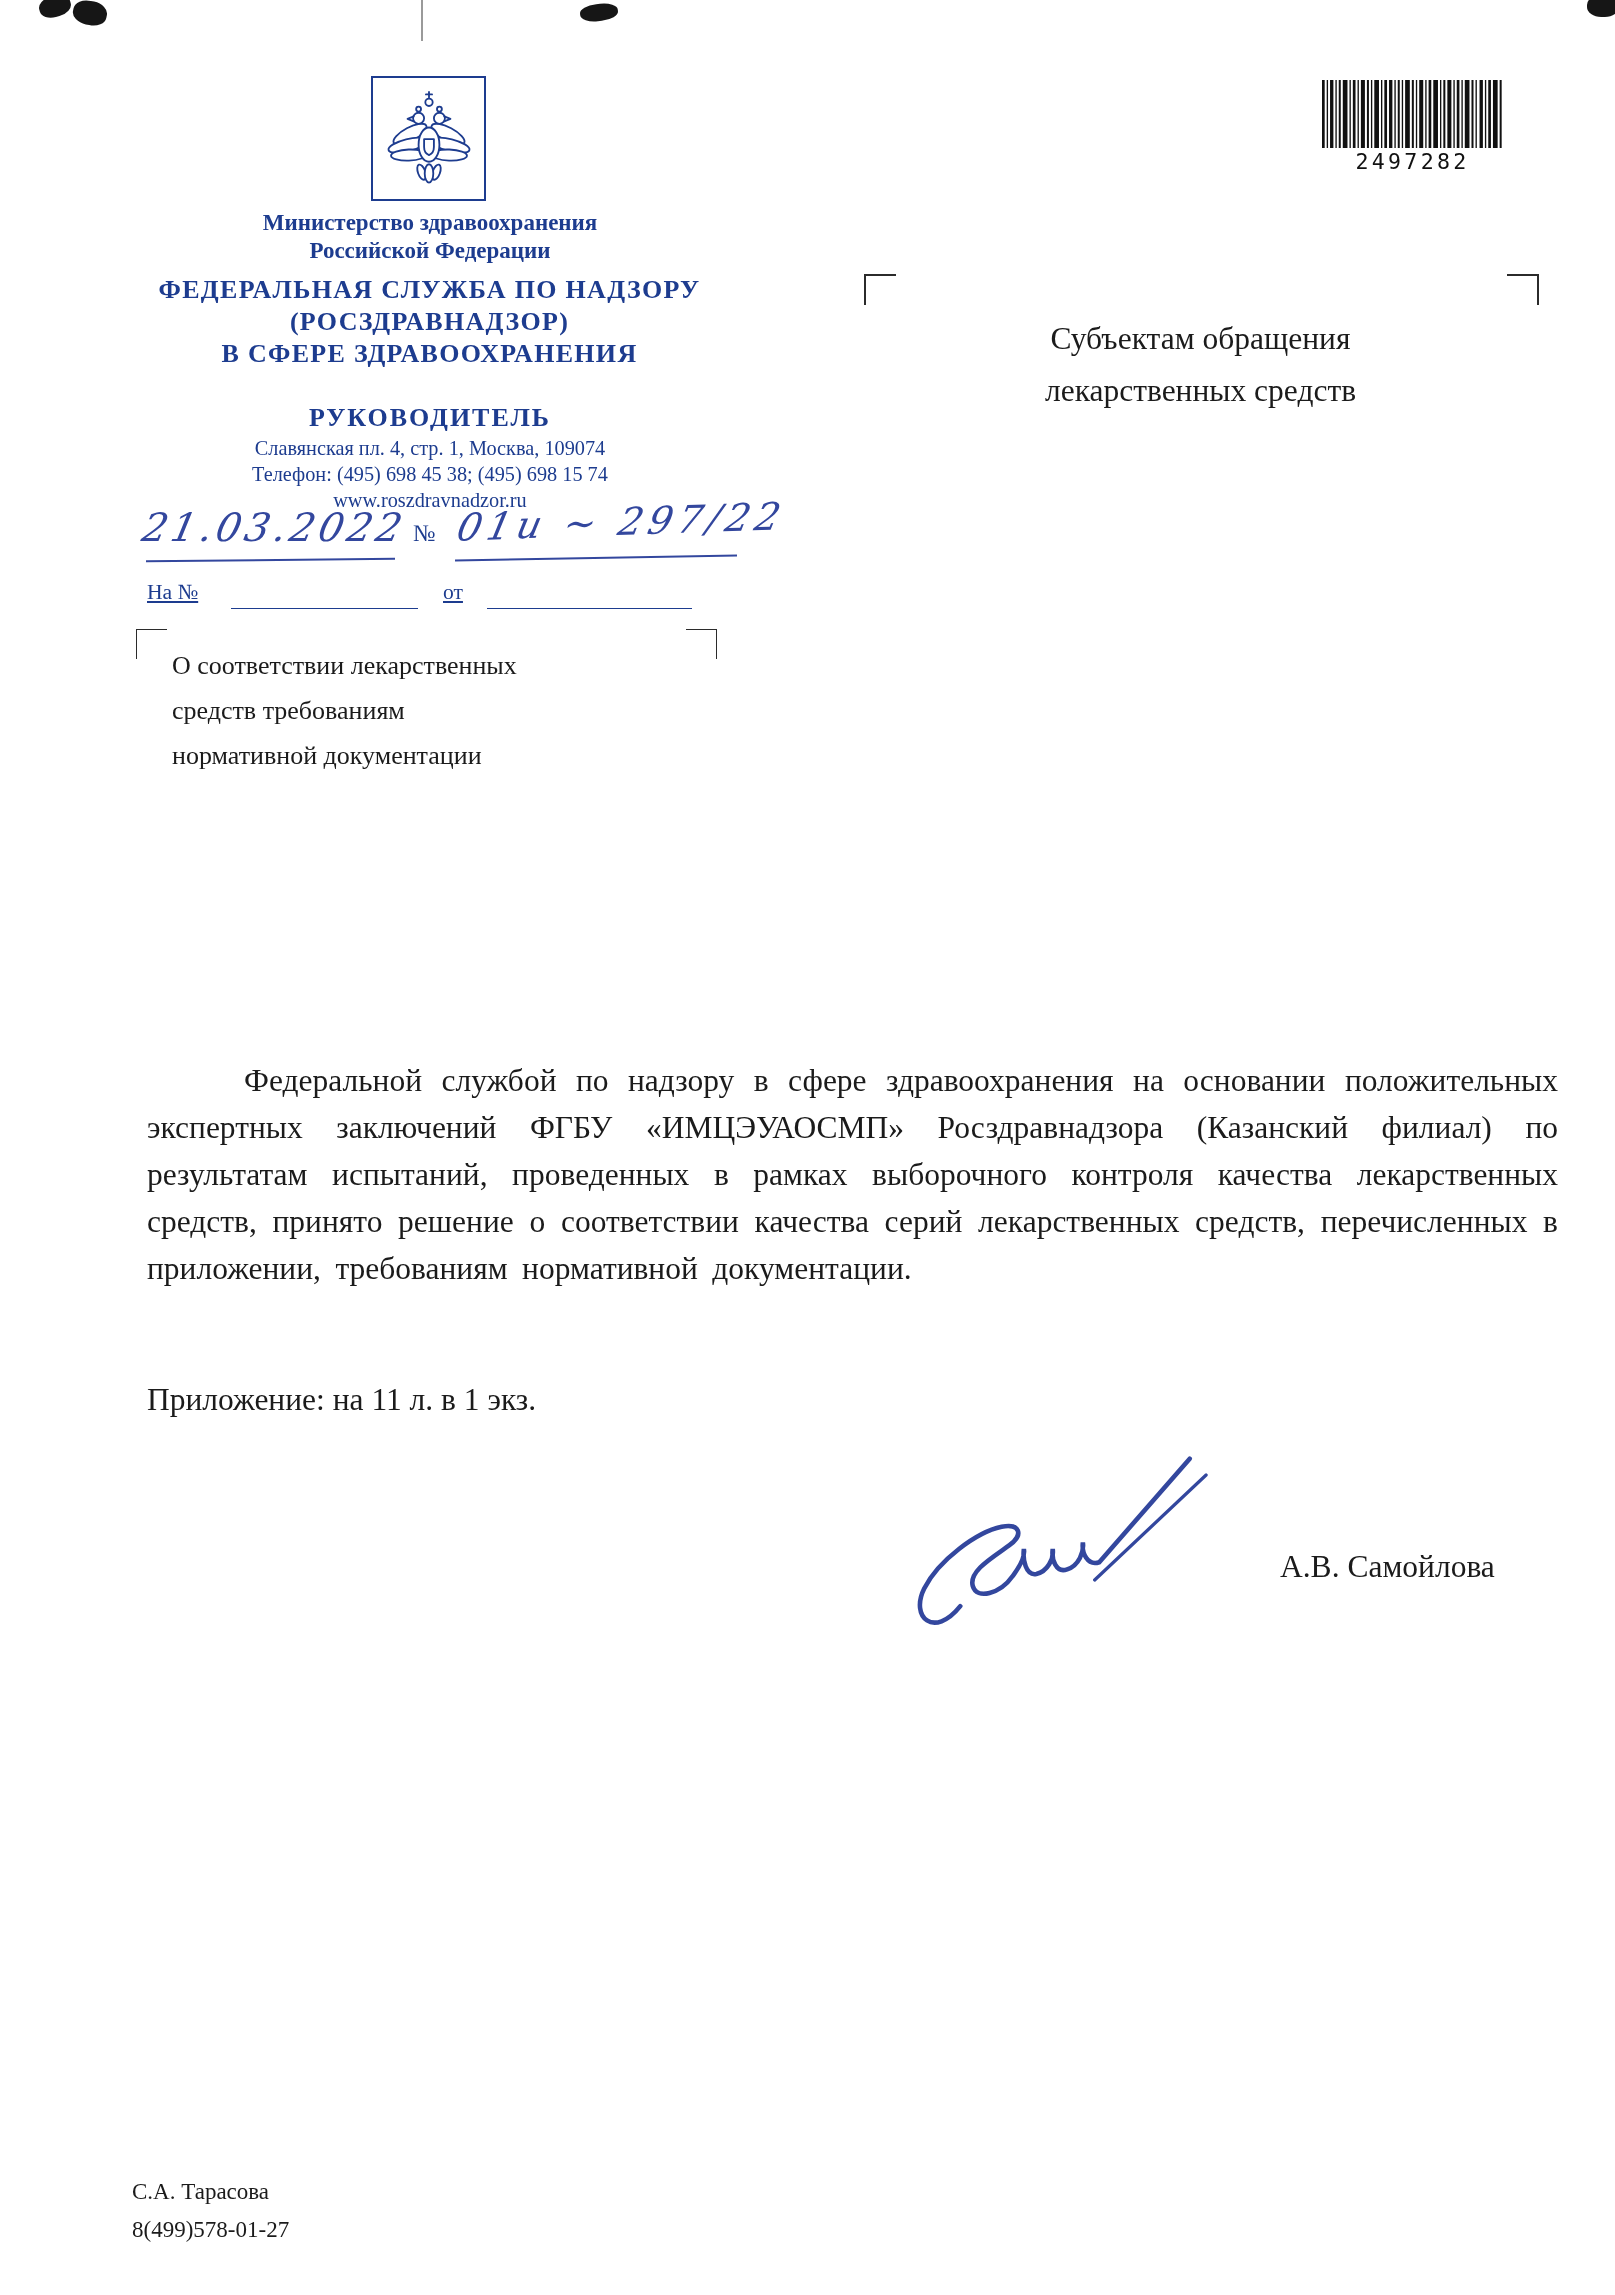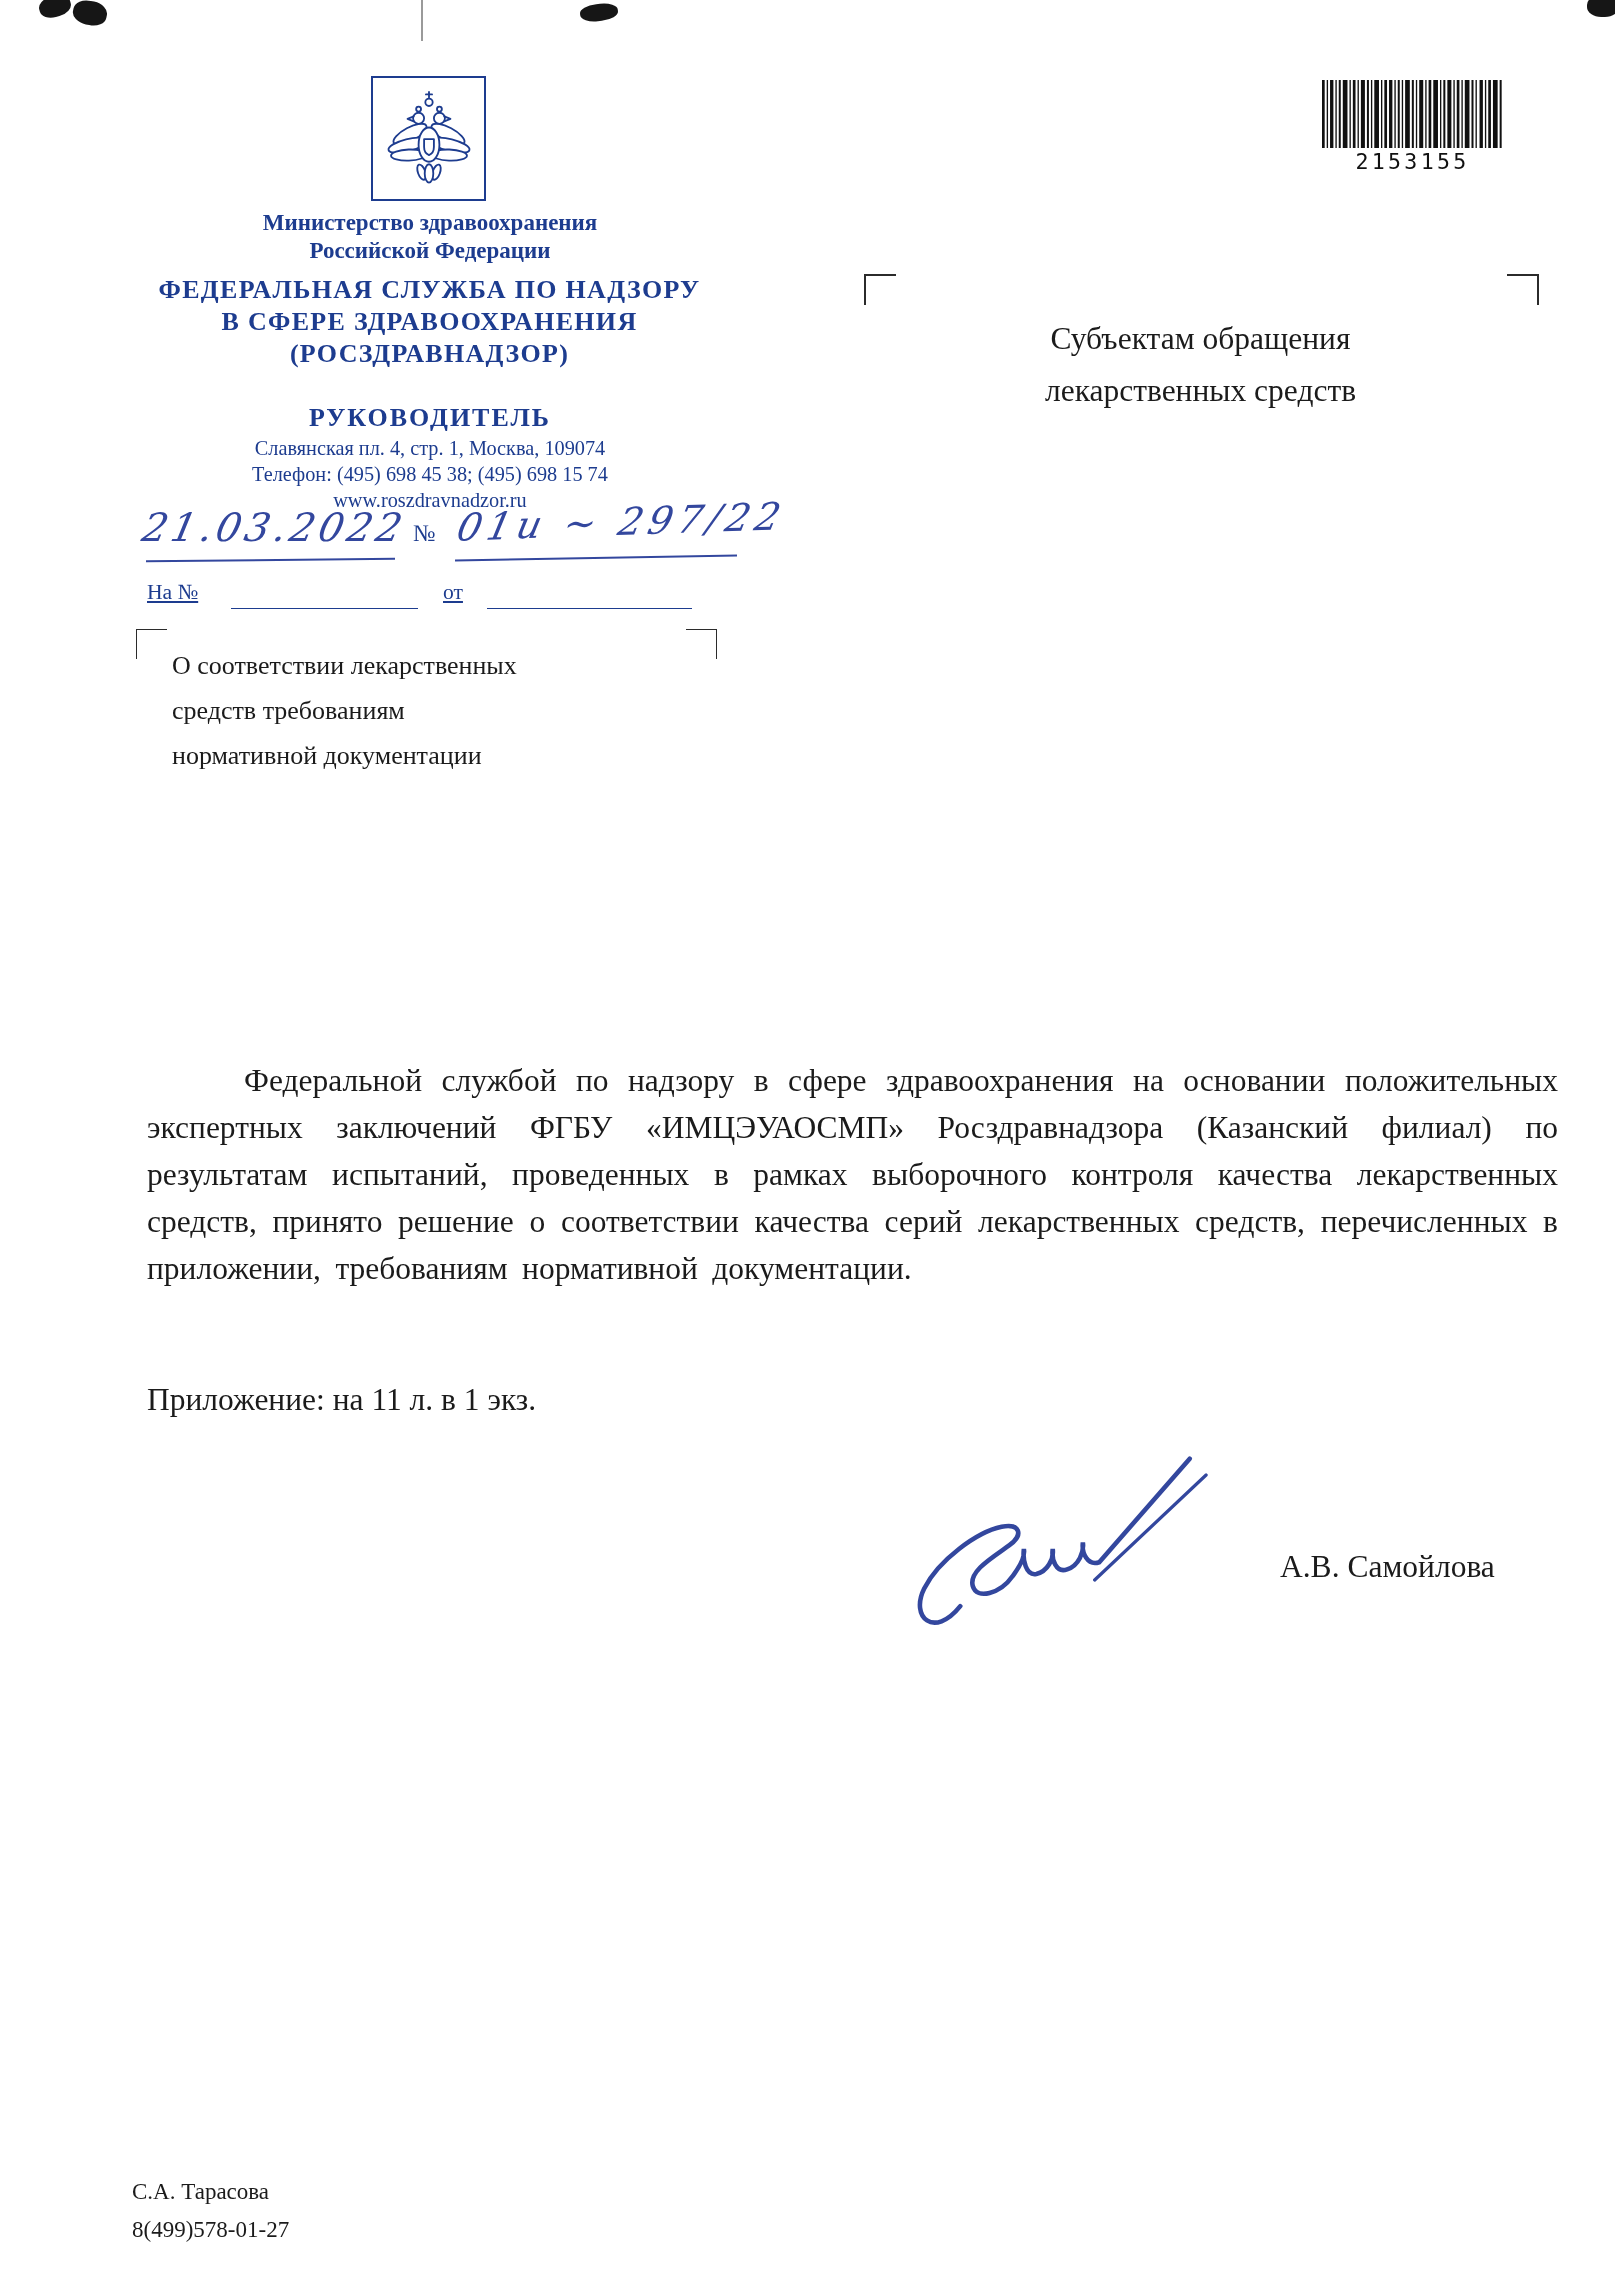--- a/index.html
+++ b/index.html
@@ -128,21 +128,21 @@
         <rect x="213" width="7" y="0" height="100"></rect>
           <rect x="223" width="3" y="0" height="100"></rect>
         <rect x="229" width="2" y="0" height="100"></rect>
           <rect x="235" width="5" y="0" height="100"></rect>
         <rect x="243" width="2" y="0" height="100"></rect>
           <rect x="248" width="4" y="0" height="100"></rect>
         <rect x="255" width="7" y="0" height="100"></rect>
           <rect x="265" width="3" y="0" height="100"></rect>
       </g>
     </svg>
-    <div class="barcode-number">2153155</div>
+    <div class="barcode-number">2497282</div>
   </div>
 
   <div class="emblem-box">
     <svg viewBox="0 0 160 170">
       <g stroke="#1d3c8f" stroke-width="3" fill="#ffffff" stroke-linejoin="round" stroke-linecap="round">
         <ellipse cx="49" cy="78" rx="30" ry="11" transform="rotate(-28 49 78)"></ellipse>
         <ellipse cx="45" cy="96" rx="32" ry="10" transform="rotate(-14 45 96)"></ellipse>
         <ellipse cx="47" cy="112" rx="29" ry="9" transform="rotate(-2 47 112)"></ellipse>
         <ellipse cx="111" cy="78" rx="30" ry="11" transform="rotate(28 111 78)"></ellipse>
         <ellipse cx="115" cy="96" rx="32" ry="10" transform="rotate(14 115 96)"></ellipse>
@@ -164,22 +164,22 @@
     </svg>
   </div>
 
   <div class="ministry">
     <div>Министерство здравоохранения</div>
     <div>Российской Федерации</div>
   </div>
 
   <div class="service">
     <div>ФЕДЕРАЛЬНАЯ СЛУЖБА ПО НАДЗОРУ</div>
+    <div>(РОСЗДРАВНАДЗОР)</div>
     <div>В СФЕРЕ ЗДРАВООХРАНЕНИЯ</div>
-    <div>(РОСЗДРАВНАДЗОР)</div>
   </div>
 
   <div class="position-title">РУКОВОДИТЕЛЬ</div>
 
   <div class="contact">
     <div>Славянская пл. 4, стр. 1, Москва, 109074</div>
     <div>Телефон: (495) 698 45 38; (495) 698 15 74</div>
     <div>www.roszdravnadzor.ru</div>
   </div>
 

